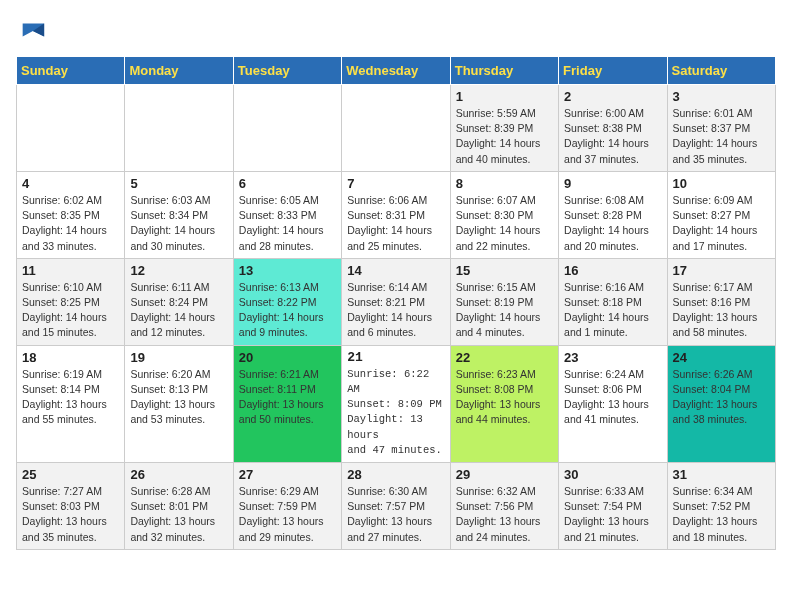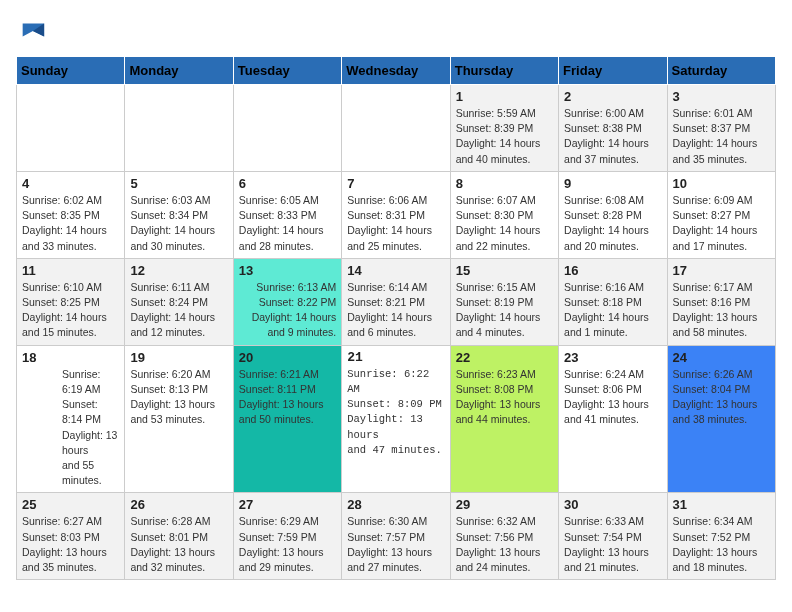--- a/index.html
+++ b/index.html
@@ -47,21 +47,21 @@
       color: #333;
       margin-top: 2px;
     }
     .calendar {
       width: 100%;
       border-collapse: collapse;
       font-size: 11px;
     }
     .calendar th {
       background: #2a6db5;
-      color: #000000;
+      color: #fde047;
       padding: 6px 4px;
       text-align: left;
       font-size: 13px;
       font-weight: bold;
       border: 1px solid #fff;
     }
     .calendar td {
       border: 1px solid #ccc;
       vertical-align: top;
       padding: 4px 5px;
@@ -215,21 +215,21 @@
         </td>
         <td style="background: rgb(242, 242, 242); margin-left: 16px;">
           <span class="day-num">12</span>
           <div class="day-info" style="white-space: pre-line;">Sunrise: 6:11 AM
 Sunset: 8:24 PM
 Daylight: 14 hours
 and 12 minutes.</div>
         </td>
         <td style="background: #5eead4;">
           <span class="day-num">13</span>
-          <div class="day-info" style="white-space: pre-line; text-align: right;">Sunrise: 6:13 AM
+          <div class="day-info" style="white-space: pre-line;">Sunrise: 6:13 AM
 Sunset: 8:22 PM
 Daylight: 14 hours
 and 9 minutes.</div>
         </td>
         <td style="background: rgb(242, 242, 242);">
           <span class="day-num">14</span>
           <div class="day-info" style="white-space: pre-line;">Sunrise: 6:14 AM
 Sunset: 8:21 PM
 Daylight: 14 hours
 and 6 minutes.</div>
@@ -252,33 +252,33 @@
           <span class="day-num">17</span>
           <div class="day-info" style="white-space: pre-line;">Sunrise: 6:17 AM
 Sunset: 8:16 PM
 Daylight: 13 hours
 and 58 minutes.</div>
         </td>
       </tr>
       <tr>
         <td style="background: rgb(255, 255, 255);">
           <span class="day-num">18</span>
-          <div class="day-info" style="white-space: pre-line; margin-left: 40px;">Sunrise: 6:19 AM
+          <div class="day-info" style="white-space: pre-line;">Sunrise: 6:19 AM
 Sunset: 8:14 PM
 Daylight: 13 hours
 and 55 minutes.</div>
         </td>
         <td style="background: rgb(255, 255, 255);">
           <span class="day-num">19</span>
           <div class="day-info" style="white-space: pre-line;">Sunrise: 6:20 AM
 Sunset: 8:13 PM
 Daylight: 13 hours
 and 53 minutes.</div>
         </td>
-        <td style="background: #14b8a6;">
+        <td style="background: #22c55e;">
           <span class="day-num">20</span>
           <div class="day-info" style="white-space: pre-line;">Sunrise: 6:21 AM
 Sunset: 8:11 PM
 Daylight: 13 hours
 and 50 minutes.</div>
         </td>
         <td style="background: rgb(255, 255, 255); font-family: Liberation Mono, monospace;">
           <span class="day-num">21</span>
           <div class="day-info" style="white-space: pre-line;">Sunrise: 6:22 AM
 Sunset: 8:09 PM
@@ -292,32 +292,32 @@
 Daylight: 13 hours
 and 44 minutes.</div>
         </td>
         <td style="background: rgb(255, 255, 255);">
           <span class="day-num">23</span>
           <div class="day-info" style="white-space: pre-line;">Sunrise: 6:24 AM
 Sunset: 8:06 PM
 Daylight: 13 hours
 and 41 minutes.</div>
         </td>
-        <td style="background: #3b82f6;">
+        <td style="background: #14b8a6;">
           <span class="day-num">24</span>
           <div class="day-info" style="white-space: pre-line;">Sunrise: 6:26 AM
 Sunset: 8:04 PM
 Daylight: 13 hours
 and 38 minutes.</div>
         </td>
       </tr>
       <tr>
         <td style="background: rgb(242, 242, 242);">
           <span class="day-num">25</span>
-          <div class="day-info" style="white-space: pre-line;">Sunrise: 6:27 AM
+          <div class="day-info" style="white-space: pre-line;">Sunrise: 7:27 AM
 Sunset: 8:03 PM
 Daylight: 13 hours
 and 35 minutes.</div>
         </td>
         <td style="background: rgb(242, 242, 242);">
           <span class="day-num">26</span>
           <div class="day-info" style="white-space: pre-line;">Sunrise: 6:28 AM
 Sunset: 8:01 PM
 Daylight: 13 hours
 and 32 minutes.</div>

